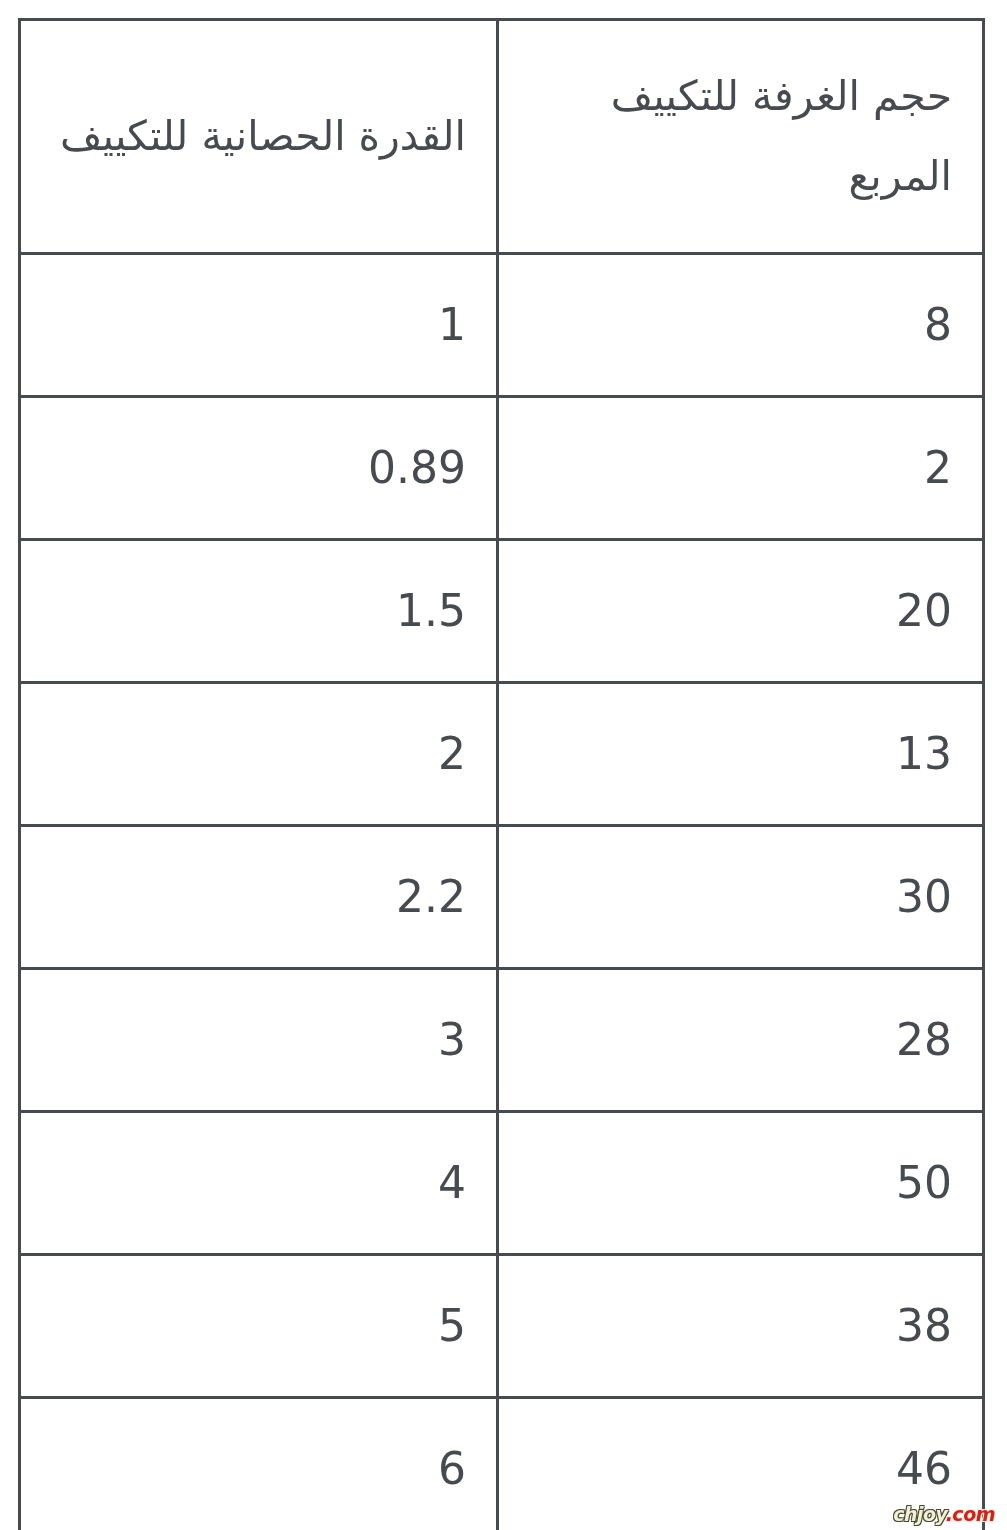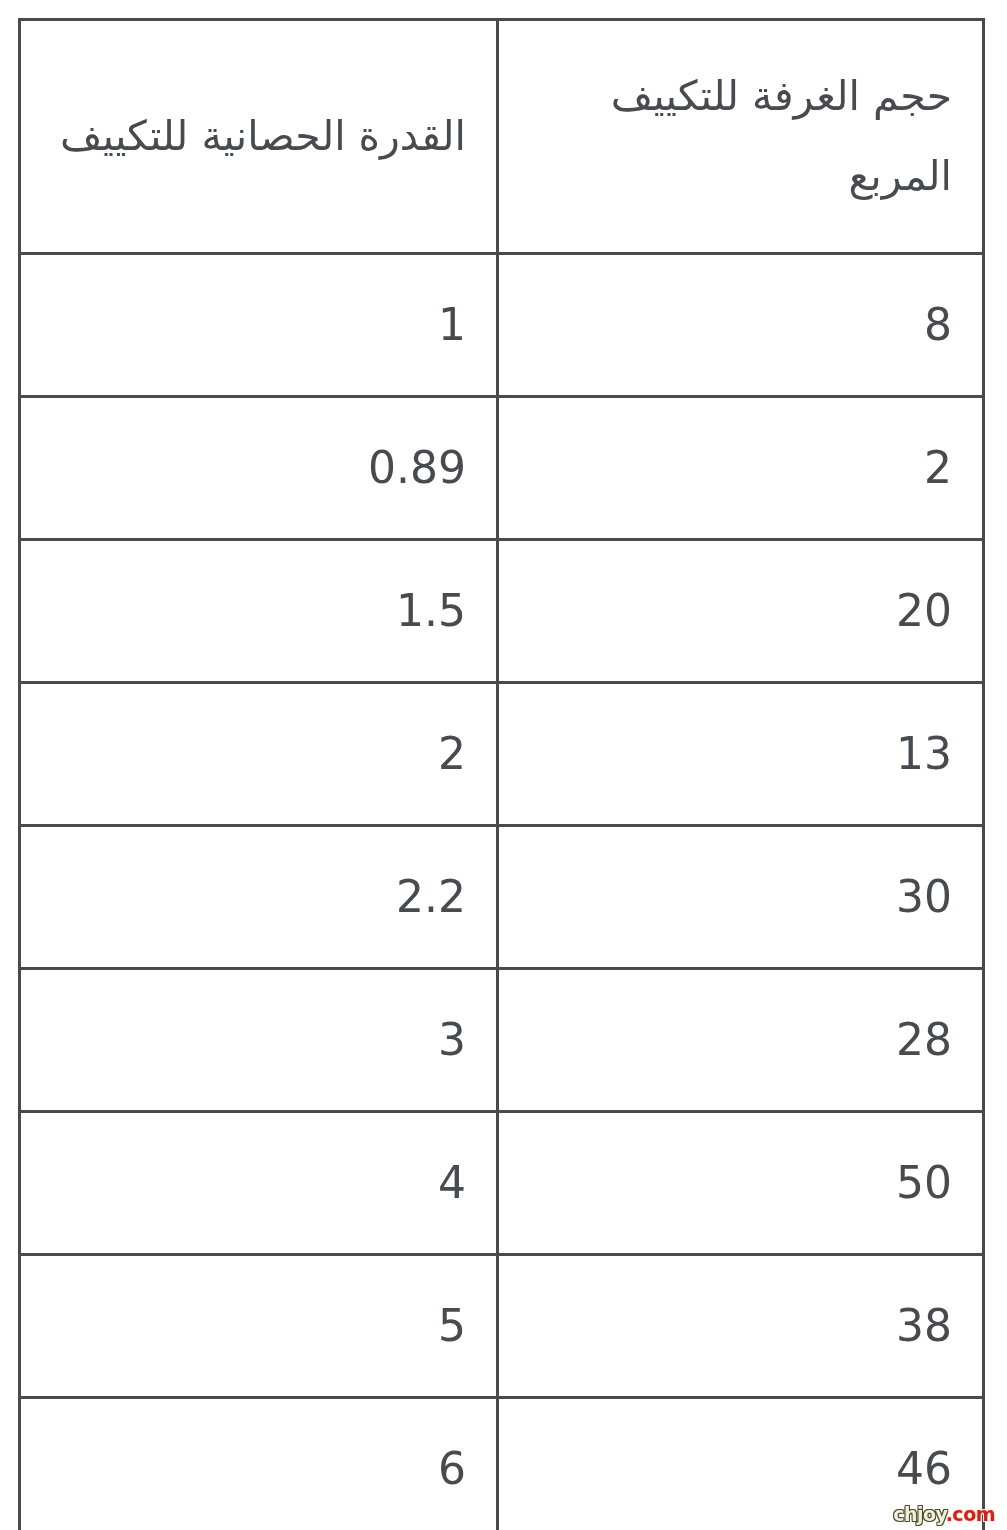--- a/index.html
+++ b/index.html
@@ -64,20 +64,21 @@
 
   
   #watermark {
     position: absolute;
     right: 12px;
     bottom: 6px;
     direction: ltr;
     font-family: "DejaVu Sans", "Liberation Sans", sans-serif;
     font-size: 19px;
     font-weight: 700;
+    font-style: italic;
     letter-spacing: -0.5px;
     line-height: 1;
     white-space: nowrap;
     user-select: none;
   }
   #watermark .wm-name {
     color: #f2efd8;
     text-shadow:
       -1px -1px 0 #4a4a30,
        1px -1px 0 #4a4a30,

